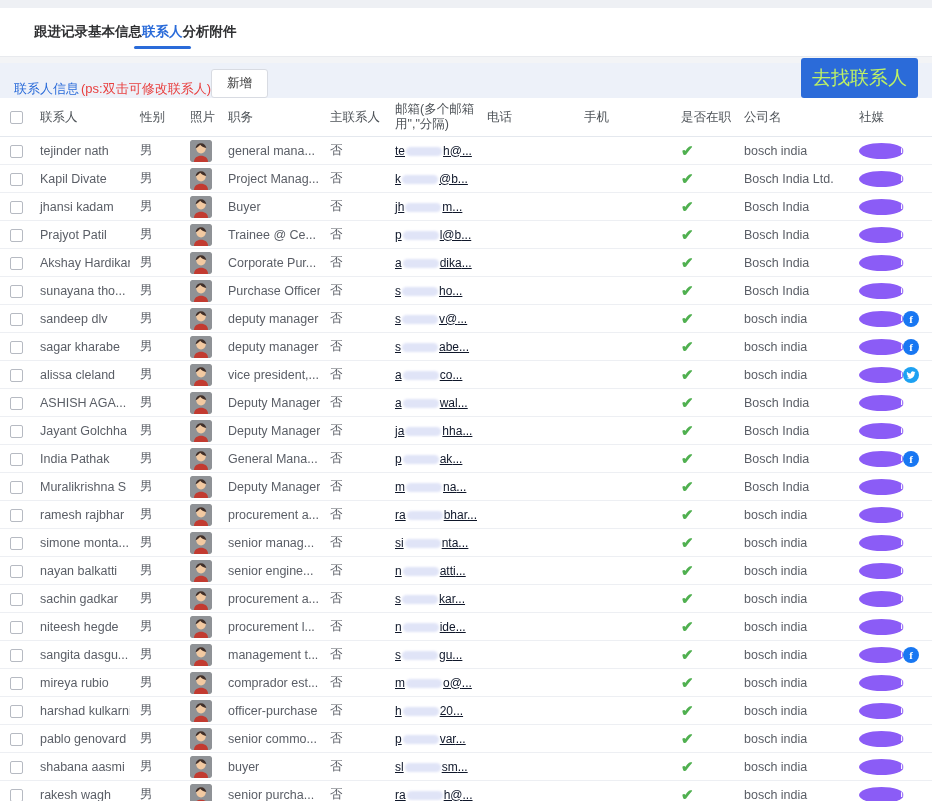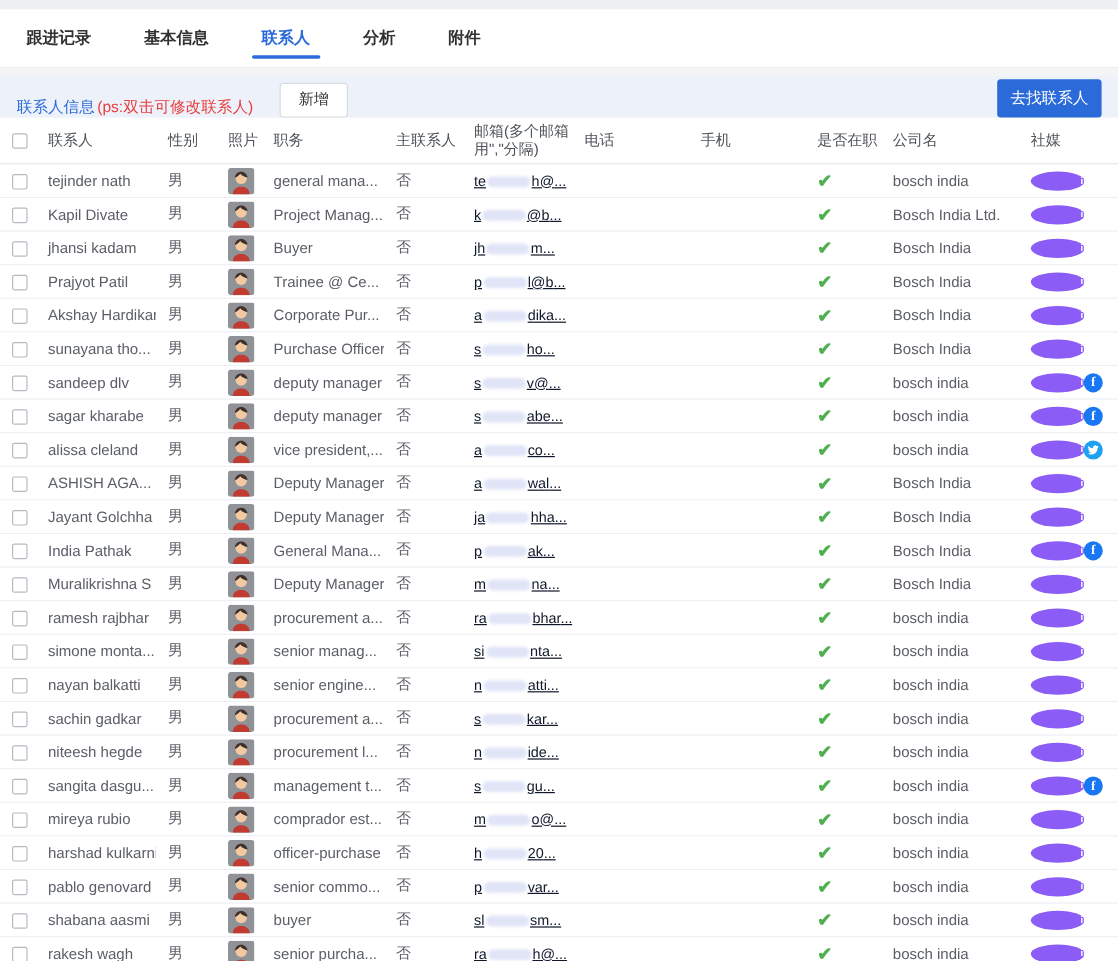--- a/index.html
+++ b/index.html
@@ -3,37 +3,37 @@
 <meta charset="utf-8">
 <style>
   * { margin:0; padding:0; box-sizing:border-box; }
   html,body { width:932px; background:#fff; font-family:"Liberation Sans",sans-serif; }
   body { height:801px; overflow:hidden; }
 
   .top-strip { height:8px; background:#eef0f4; }
 
   
   .tabbar { height:49px; background:#fff; border-bottom:1px solid #e8eaee;
-            display:flex; align-items:stretch; padding:0 22px; gap:44px; }
+            display:flex; align-items:stretch; padding:0 34px; }
   .tab { display:flex; align-items:center; font-size:13.5px; font-weight:bold;
          color:#303133; position:relative; cursor:pointer; }
   .tab.active { color:#2a6bd9; }
   .tab.active::after { content:""; position:absolute; left:-8px; right:-8px; bottom:7px;
          height:3px; border-radius:2px; background:#2a6bd9; }
 
   .gap { height:6px; background:#f3f4f6; }
 
   
   .subheader { height:35px; background:#edf1f9; display:flex; align-items:flex-end; padding:0 14px; }
   .sh-title { color:#2a6bd9; font-size:13px; }
   .sh-note  { color:#e83e3e; font-size:13px; margin-left:2px; }
-  .btn-add  { margin-left:22px; background:#fff; border:1px solid #d8dbe2; border-radius:3px;
+  .btn-add  { background:#fff; border:1px solid #d8dbe2; border-radius:3px;
               padding:5px 15px; font-size:12.5px; color:#333; cursor:pointer; }
   .btn-find { margin-left:auto; background:#2b6bd9; border:none; border-radius:3px;
-              padding:7px 11px; font-size:13px; color:#ffffff; cursor:pointer; }
+              padding:7px 11px; font-size:19px; color:#bef264; cursor:pointer; }
 
   
   table { width:932px; border-collapse:collapse; table-layout:fixed; }
   th { text-align:left; font-weight:normal; color:#4e5358; font-size:12.5px;
        padding:4px 2px 4px 10px; border-bottom:1px solid #e4e8ee; line-height:1.2;
        height:28px; vertical-align:middle; }
   td { height:28px; padding:0 2px 0 10px; border-bottom:1px solid #edeff3;
        font-size:12.5px; color:#5a5e66; white-space:nowrap; overflow:hidden;
        vertical-align:middle; }
   .cb { display:inline-block; width:13px; height:13px; border:1px solid #b6bac2;

